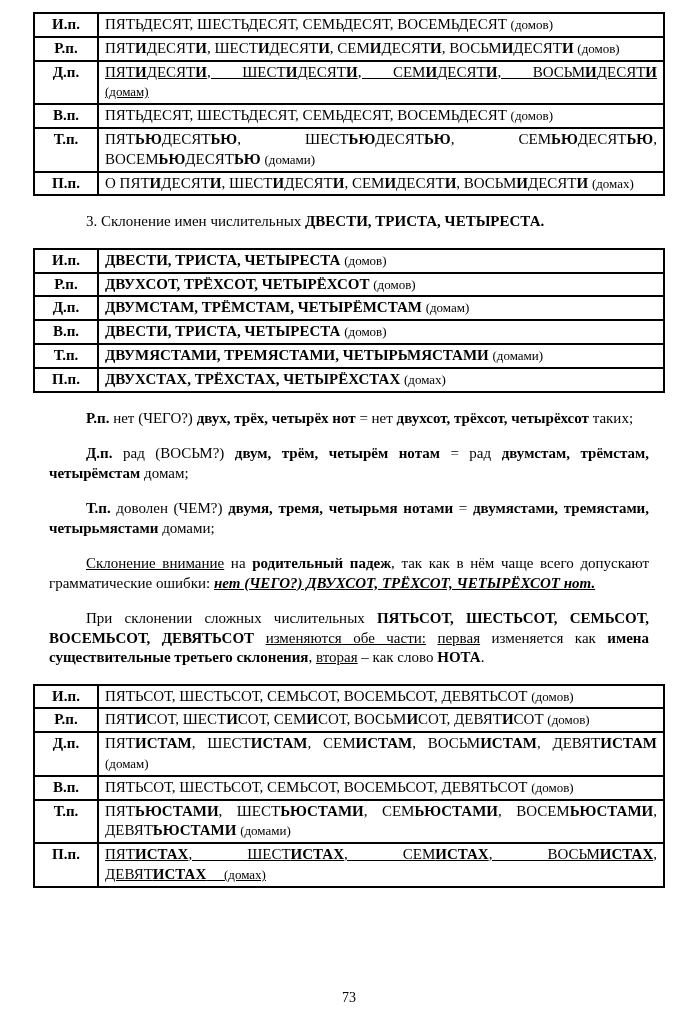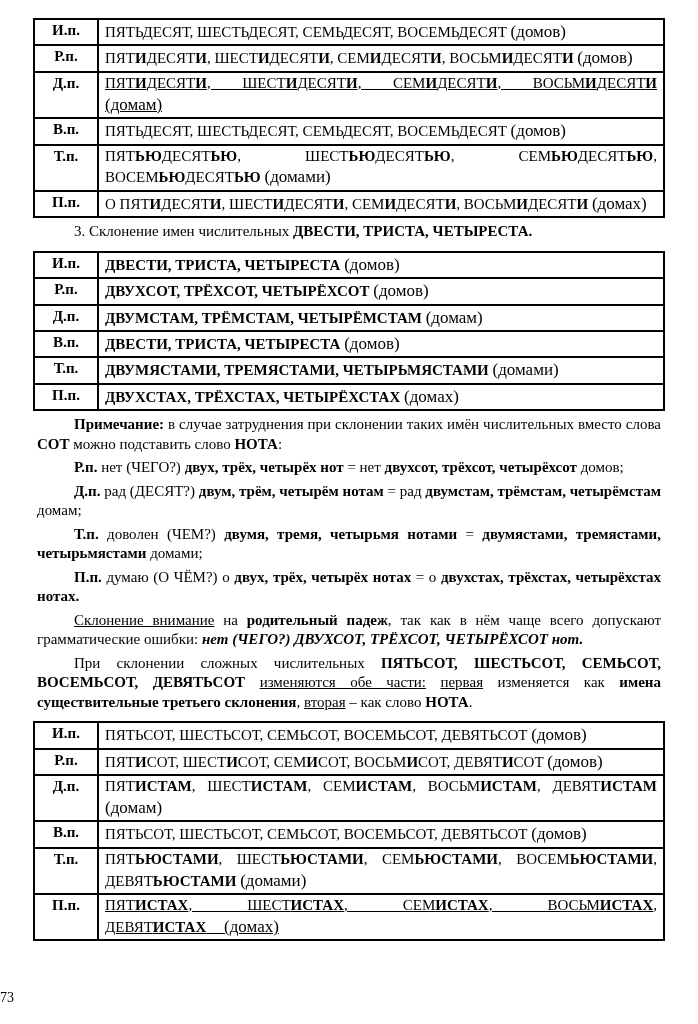--- a/index.html
+++ b/index.html
@@ -3,52 +3,52 @@
 <meta charset="utf-8">
 <style>
   * { box-sizing: border-box; }
   html, body { margin: 0; padding: 0; }
   body {
     width: 698px; height: 1024px;
     position: relative; overflow: hidden;
     background: #ffffff; color: #000;
     font-family: "Liberation Serif", "DejaVu Serif", serif;
   }
-  .page { padding: 18px 33px 0 33px; }
+  .page { padding: 12px 33px 0 33px; }
 
   table.tbl { width: 100%; border-collapse: collapse; }
   table.tbl, .tbl td { border: 2px solid #000; }
   .tbl td {
     padding: 1px 6px;
     font-size: 15px; line-height: 1.32;
     vertical-align: top;
   }
   td.case { width: 64px; text-align: center; font-weight: 700; }
   td.forms { text-align: justify; }
 
   
   .stretch { word-spacing: 14px; text-decoration: underline; }
 
   .b { font-weight: 700; }
-  .i { font-style: italic; }
+  .i { font-style: italic; text-decoration: underline; }
   .u { text-decoration: underline; }
-  .sm { font-size: 17px; }
+  .sm { font-size: 13px; }
 
   p.para {
-    margin: 4px;
+    margin: 16px;
     font-size: 15px; line-height: 1.3;
     text-align: justify; text-indent: 37px;
   }
   .mt-sec  { margin-top: 13px; }
   .mt-tbl  { margin-top: 9px; }
   .mt-note { margin-top: 11px; }
 
   .footer {
     position: absolute; left: 0; right: 0; bottom: 18px;
-    text-align: left; font-size: 14px;
+    text-align: center; font-size: 14px;
   }
 </style>
 </head>
 <body>
 
 <div class="page">
 
   <table class="tbl">
     <tbody>
       <tr>
@@ -102,25 +102,23 @@
         <td class="case">Т.п.</td>
         <td class="forms"><span class="b">ДВУМЯСТАМИ, ТРЕМЯСТАМИ, ЧЕТЫРЬМЯСТАМИ</span><span> </span><span class="sm">(домами)</span></td>
       </tr>
       <tr>
         <td class="case">П.п.</td>
         <td class="forms"><span class="b">ДВУХСТАХ, ТРЁХСТАХ, ЧЕТЫРЁХСТАХ</span><span> </span><span class="sm">(домах)</span></td>
       </tr>
     </tbody>
   </table>
 
-  <p class="para mt-note"><span class="b">Примечание:</span><span> в случае затруднения при склонении таких имён числительных вместо слова </span><span class="b">СОТ</span><span> можно подставить слово </span><span class="b">НОТА</span><span>:</span></p>
-  <p class="para"><span class="b">Р.п.</span><span> нет (ЧЕГО?) </span><span class="b">двух, трёх, четырёх нот</span><span> = нет </span><span class="b">двухсот, трёхсот, четырёхсот</span><span> домов;</span></p>
-  <p class="para"><span class="b">Д.п.</span><span> рад (ДЕСЯТ?) </span><span class="b">двум, трём, четырём нотам</span><span> = рад </span><span class="b">двумстам, трёмстам, четырёмстам</span><span> домам;</span></p>
+  <p class="para"><span class="b">Р.п.</span><span> нет (ЧЕГО?) </span><span class="b">двух, трёх, четырёх нот</span><span> = нет </span><span class="b">двухсот, трёхсот, четырёхсот</span><span> таких;</span></p>
+  <p class="para"><span class="b">Д.п.</span><span> рад (ВОСЬМ?) </span><span class="b">двум, трём, четырём нотам</span><span> = рад </span><span class="b">двумстам, трёмстам, четырёмстам</span><span> домам;</span></p>
   <p class="para"><span class="b">Т.п.</span><span> доволен (ЧЕМ?) </span><span class="b">двумя, тремя, четырьмя нотами</span><span> = </span><span class="b">двумястами, тремястами, четырьмястами</span><span> домами;</span></p>
-  <p class="para"><span class="b">П.п.</span><span> думаю (О ЧЁМ?) о </span><span class="b">двух, трёх, четырёх нотах</span><span> = о </span><span class="b">двухстах, трёхстах, четырёхстах нотах.</span></p>
   <p class="para"><span class="u">Склонение внимание</span><span> на </span><span class="b">родительный падеж</span><span>, так как в нём чаще всего допускают грамматические ошибки: </span><span class="b i">нет (ЧЕГО?) ДВУХСОТ, ТРЁХСОТ, ЧЕТЫРЁХСОТ нот.</span></p>
 
   <p class="para"><span>При склонении сложных числительных </span><span class="b">ПЯТЬСОТ, ШЕСТЬСОТ, СЕМЬСОТ, ВОСЕМЬСОТ, ДЕВЯТЬСОТ</span><span> </span><span class="u">изменяются обе части:</span><span> </span><span class="u">первая</span><span> изменяется как </span><span class="b">имена существительные третьего склонения</span><span>, </span><span class="u">вторая</span><span> – как слово </span><span class="b">НОТА</span><span>.</span></p>
 
   <table class="tbl mt-tbl">
     <tbody>
       <tr>
         <td class="case">И.п.</td>
         <td class="forms"><span>ПЯТЬСОТ, ШЕСТЬСОТ, СЕМЬСОТ, ВОСЕМЬСОТ, ДЕВЯТЬСОТ </span><span class="sm">(домов)</span></td>
       </tr>

